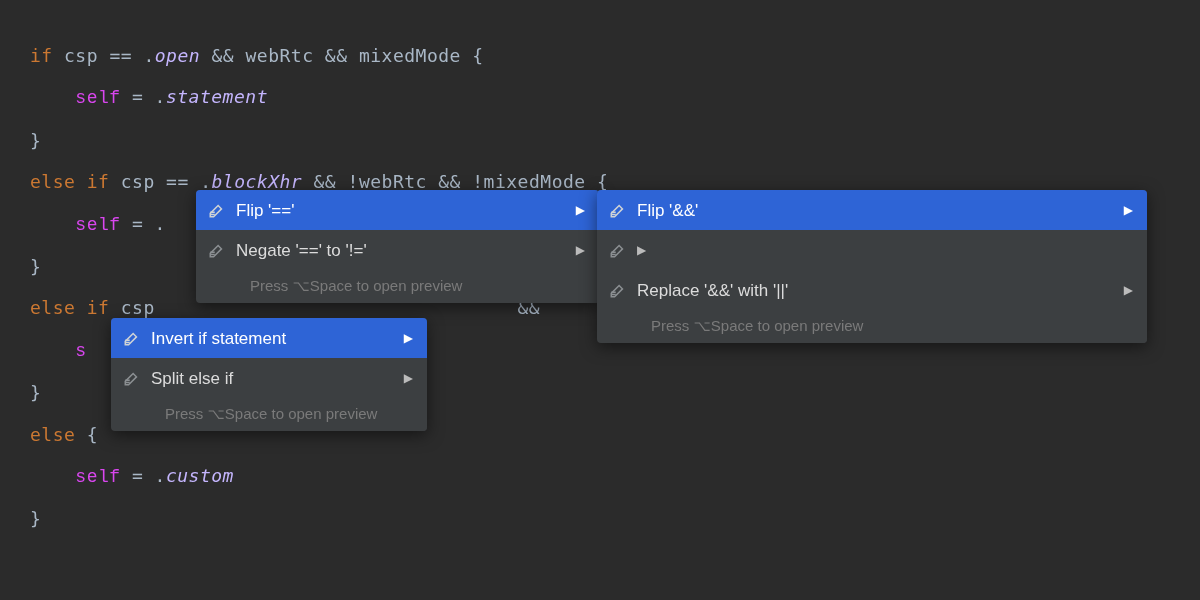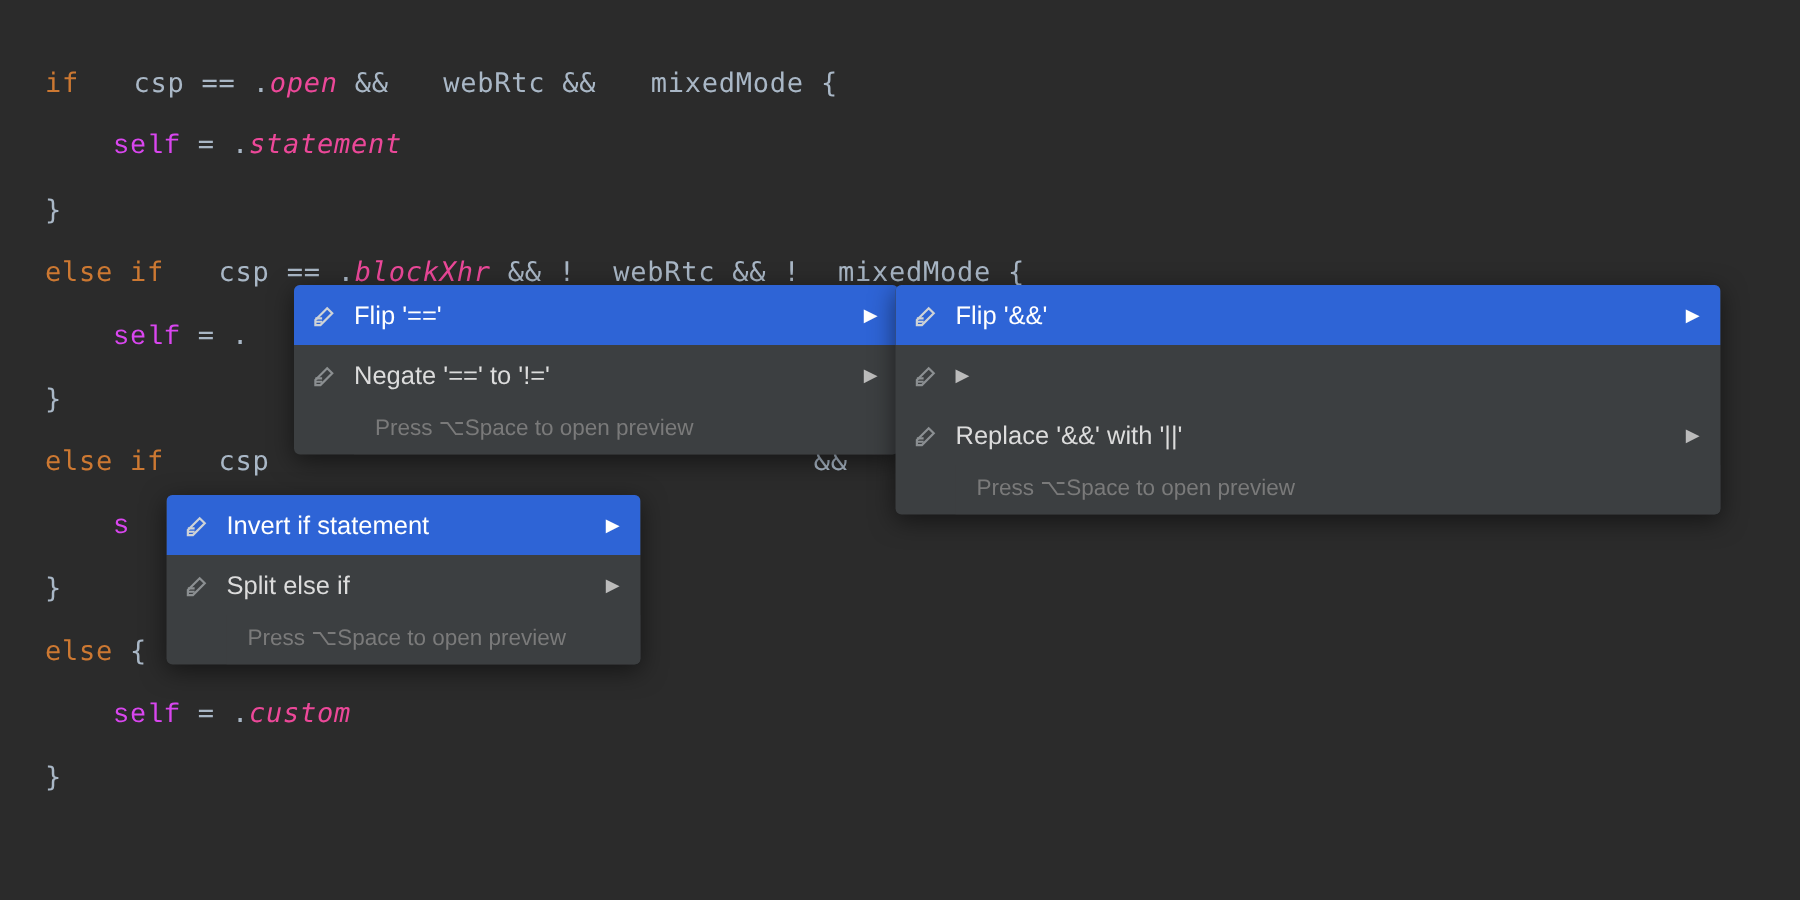--- a/index.html
+++ b/index.html
@@ -11,22 +11,22 @@
       width: 1200px;
       height: 600px;
       overflow: hidden;
       position: relative;
       padding: 35px 30px;
       line-height: 2.3;
       letter-spacing: 0.5px;
     }
     .code-line { white-space: pre; }
     .kw { color: #cc7832; margin-top: 18px; }
-    .ident { color: #a9b7c6; margin-left: 25px; }
-    .enum { color: #ec4899; font-style: italic; }
+    .ident { color: #a9b7c6; }
+    .enum { color: #c4b5fd; font-style: italic; }
     .ref { color: #d946ef; font-family: Liberation Mono, monospace; }
     .op { color: #a9b7c6; }
     .brace { color: #a9b7c6; }
     .punct-dot { color: #a9b7c6; }
 
     
     .popup {
       position: absolute;
       background: #3c3f41;
       box-shadow: 0 4px 16px rgba(0,0,0,0.5);
@@ -143,21 +143,21 @@
           <path d="M2 10 L6 10" stroke="#8b8f92" stroke-width="1.3"></path>
           <path d="M2 12 L6 12" stroke="#8b8f92" stroke-width="1.3"></path>
         </svg>
     </span>
     <span class="label">Replace '&amp;&amp;' with '||'</span>
     <span class="arrow">▶</span>
   </div>
   <div class="popup-footer">Press ⌥Space to open preview</div>
 </div>
 
-<div class="popup" style="left:111px; top:330px; width:316px;">
+<div class="popup" style="left:111px; top:318px; width:316px;">
   <div class="popup-item selected">
     <span class="edit-icon">
       <svg viewBox="0 0 16 16">
           <path d="M2 11 L9 4 L12 7 L5 14 L2 14 Z" fill="none" stroke="#cfd3d6" stroke-width="1.3"></path>
           <path d="M2 10 L6 10" stroke="#cfd3d6" stroke-width="1.3"></path>
           <path d="M2 12 L6 12" stroke="#cfd3d6" stroke-width="1.3"></path>
         </svg>
     </span>
     <span class="label">Invert if statement</span>
     <span class="arrow">▶</span>

